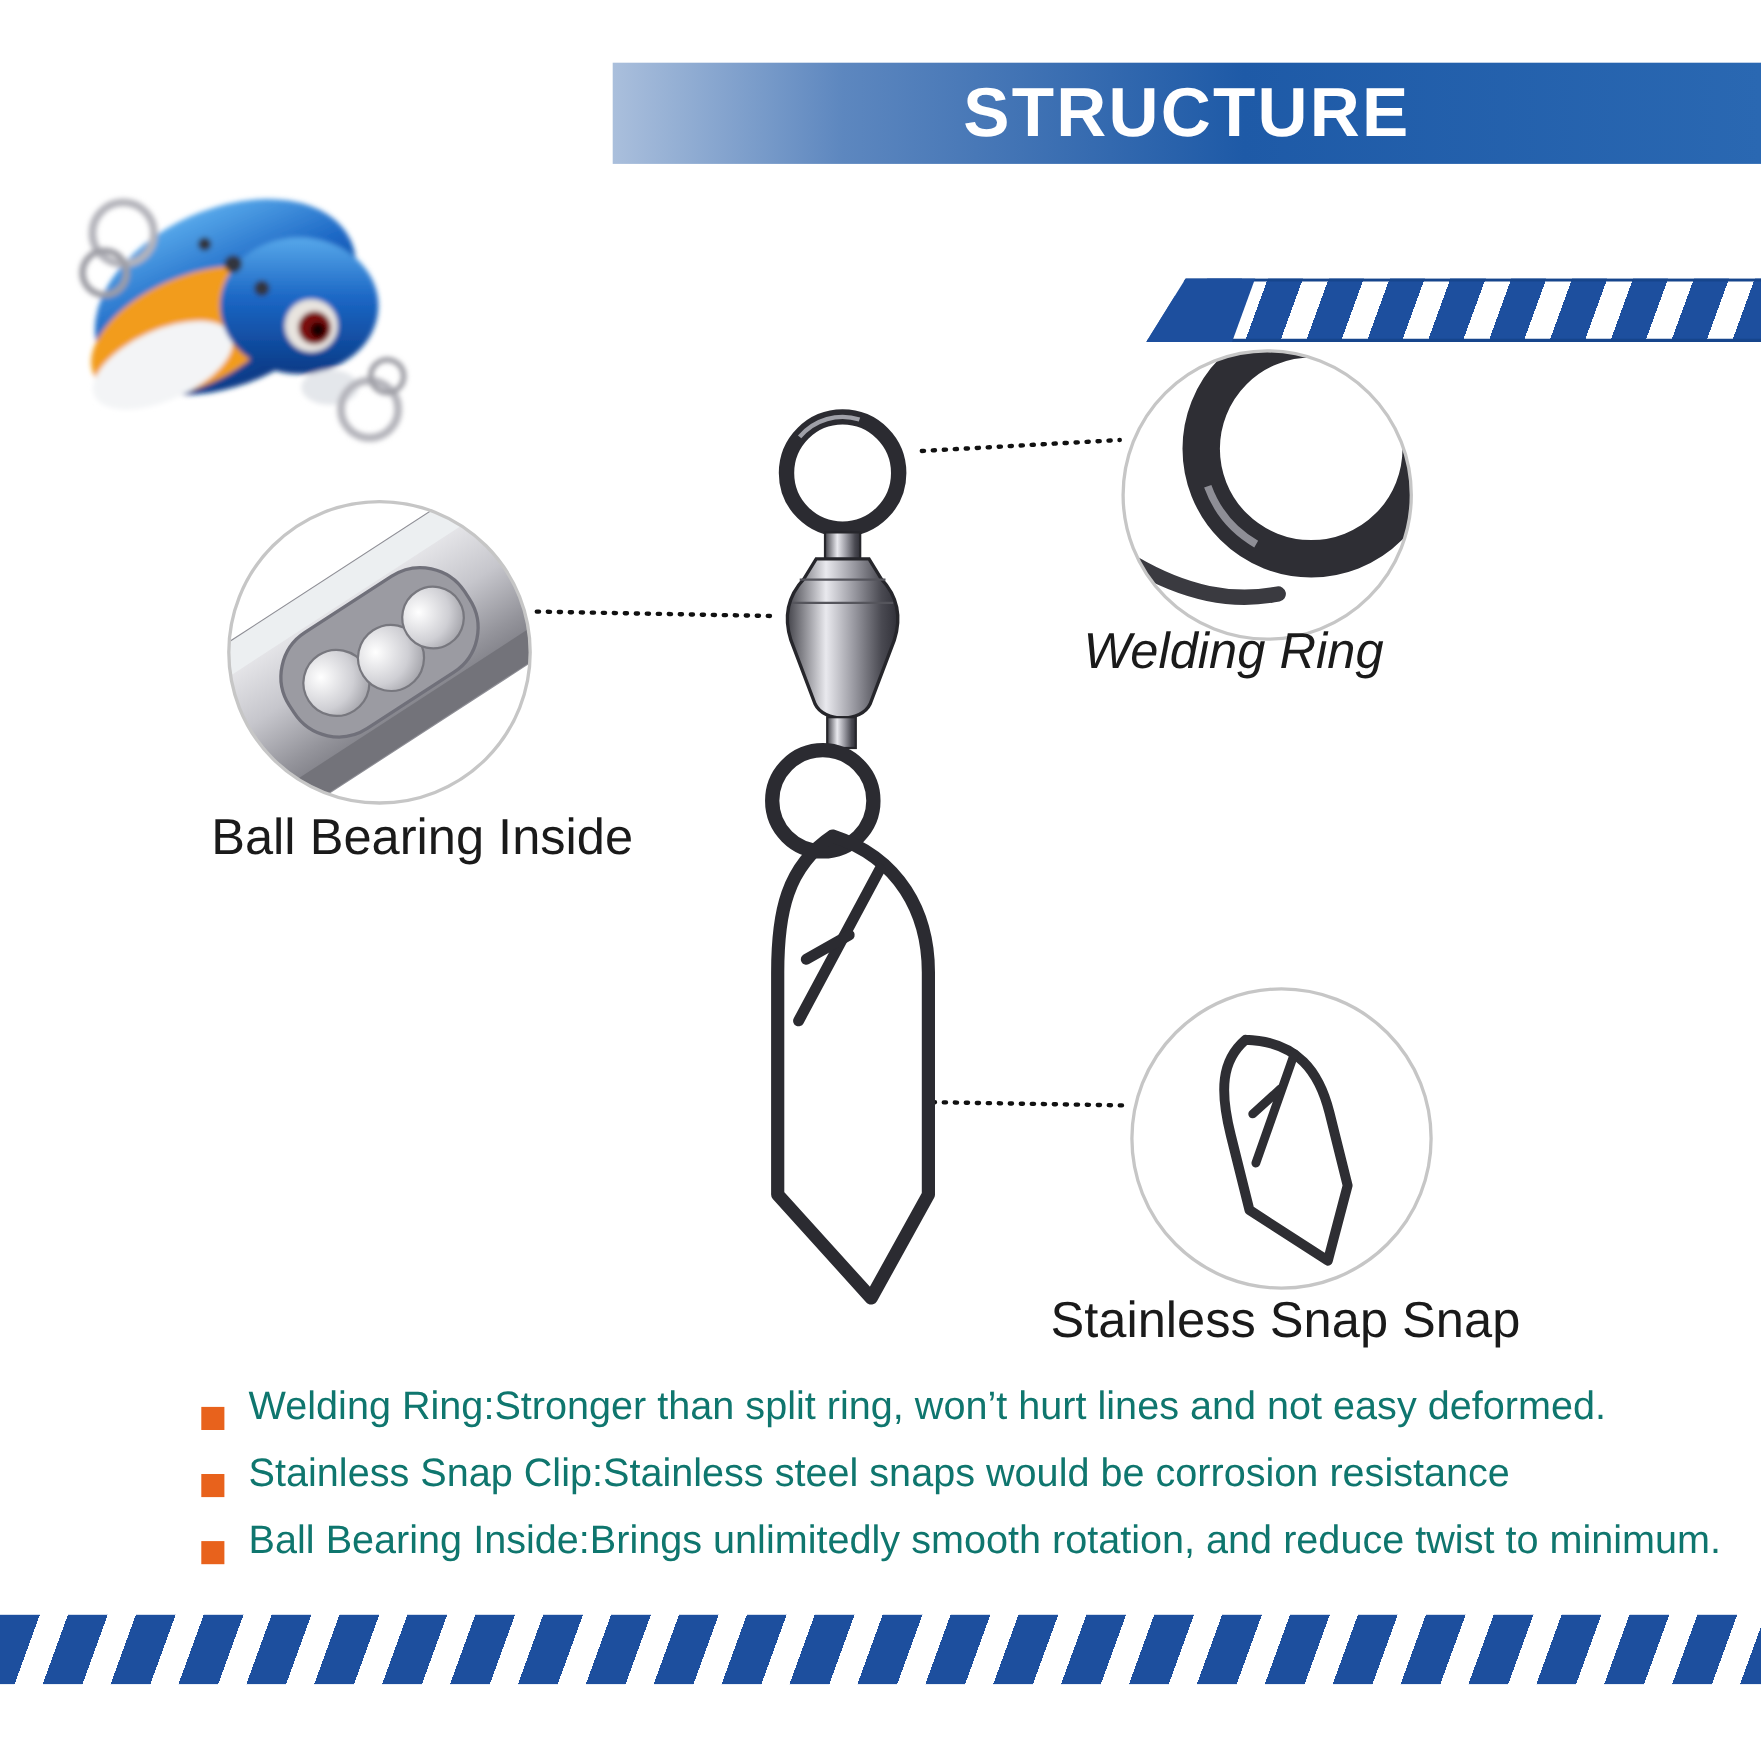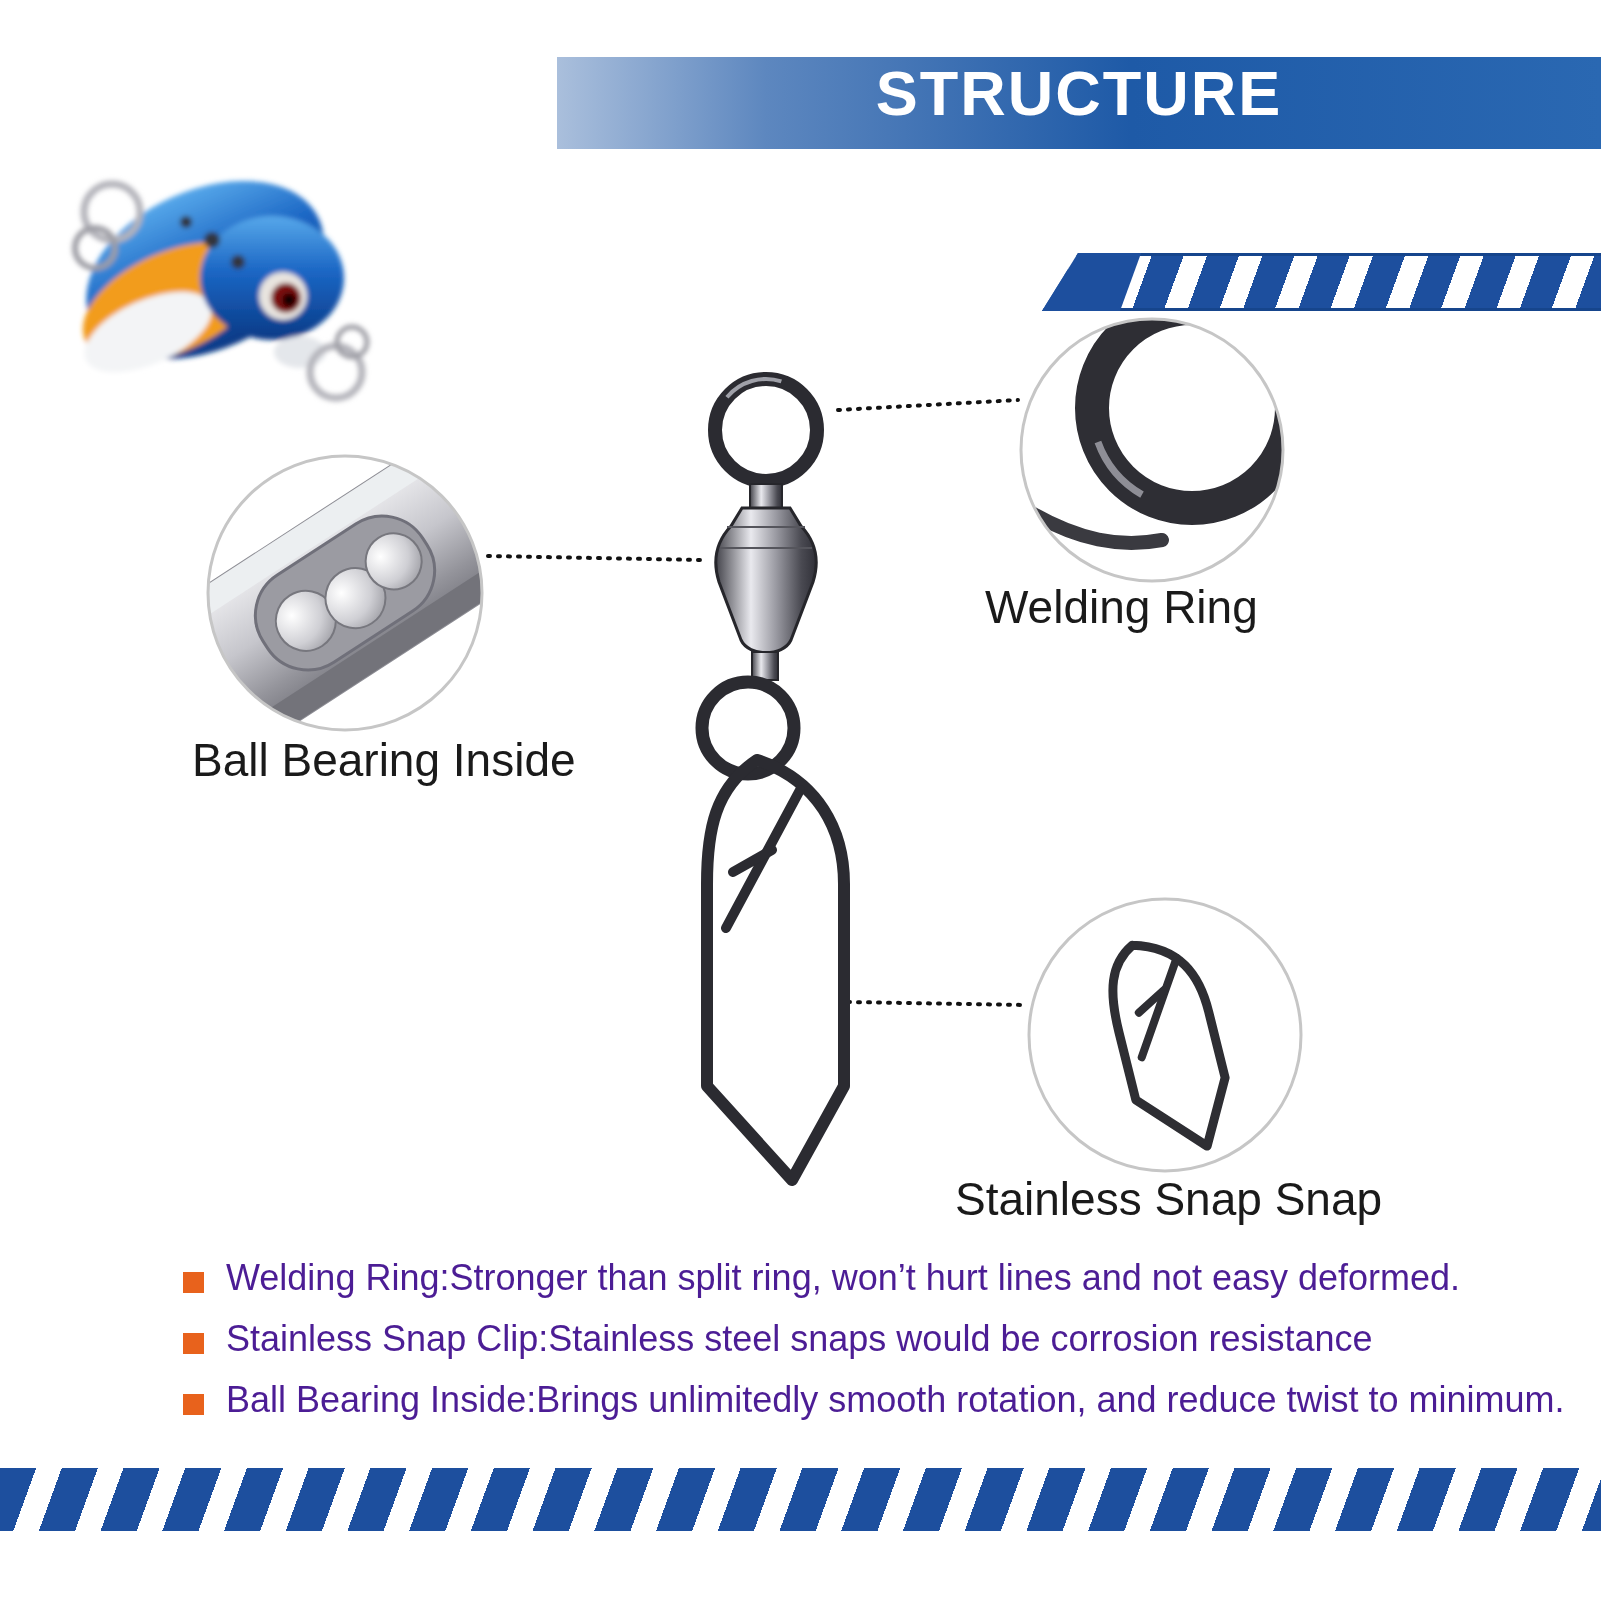--- a/index.html
+++ b/index.html
@@ -4,21 +4,21 @@
 <style>
   html,body{margin:0;padding:0;background:#ffffff;}
   .page{
     position:relative;width:1601px;height:1601px;overflow:hidden;
     background:#ffffff;font-family:"Liberation Sans",sans-serif;
   }
   
   .banner{
     position:absolute;left:557px;top:57px;width:1044px;height:92px;
     background:linear-gradient(90deg,#aabfdc 0%,#5d87bf 20%,#1e5aa7 55%,#2a68b2 100%);
-    display:flex;align-items:flex-start;justify-content:center;
+    display:flex;align-items:center;justify-content:center;
   }
   .banner-title{
     color:#ffffff;font-size:63px;font-weight:bold;letter-spacing:2px;
   }
   
   .ribbon-top{
     position:absolute;left:1042px;top:253px;width:559px;height:58px;
     background:repeating-linear-gradient(110deg,#1d4f9e 0 30px,#ffffff 30px 52px);
     clip-path:polygon(36px 0,100% 0,100% 100%,0 100%);
     box-shadow:inset 0 3px 0 #16458c, inset 0 -3px 0 #16458c;
@@ -30,28 +30,28 @@
   .ribbon-bottom{
     position:absolute;left:0;top:1468px;width:1601px;height:63px;
     background:repeating-linear-gradient(110deg,#1d4f9e 0 34px,#ffffff 34px 58px);
   }
   
   .scene{position:absolute;left:0;top:0;width:1601px;height:1601px;}
   
   .callout-label{
     position:absolute;font-size:46px;color:#1a1a1a;white-space:nowrap;
   }
-  .label-welding{left:985px;top:580px;}
+  .label-welding{left:985px;top:564px;font-style:italic;}
   .label-ball{left:192px;top:733px;}
   .label-snap{left:955px;top:1172px;}
   
   .features{position:absolute;left:183px;top:1256px;width:1412px;}
   .feature-row{
-    display:flex;align-items:center;margin-bottom:17px;
-    font-size:36px;color:#4c1d95;line-height:1.22;
+    display:flex;align-items:flex-end;margin-bottom:17px;
+    font-size:36px;color:#0f766e;line-height:1.22;
   }
   .bullet-square{
     flex:0 0 auto;width:21px;height:21px;background:#e8621c;margin:10px 22px 0 0;
   }
 </style>
 </head>
 <body>
 
 <div class="page">
 

